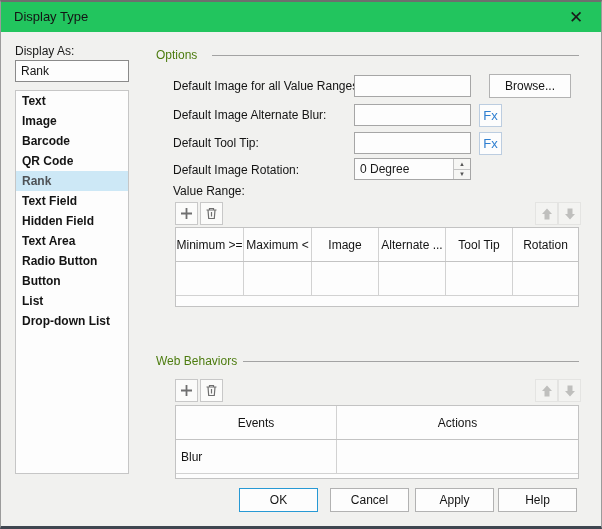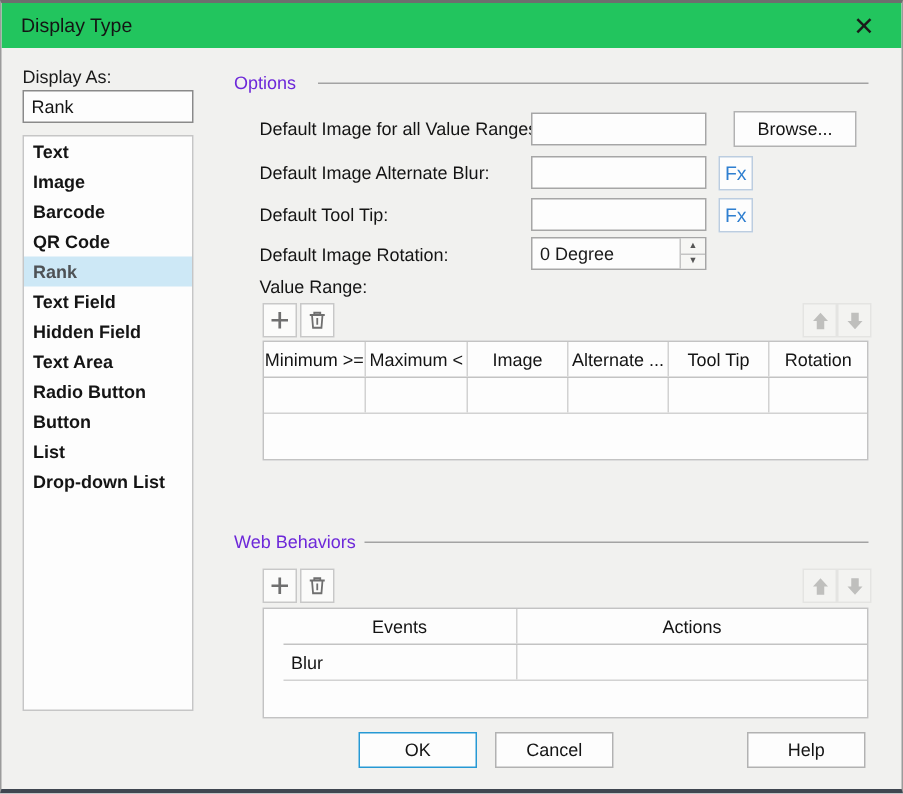--- a/index.html
+++ b/index.html
@@ -47,21 +47,21 @@
     position:absolute; left:14px; top:88px; width:114px; height:384px;
     background:#fdfdfd; border:1px solid #c6c6c6;
     overflow:hidden;
   }
   .type-item {
     height:20px; line-height:20px; padding-left:6px;
     color:#141414; cursor:default; white-space:nowrap;font-weight:bold;
   }
   .type-item.selected { background:#cde8f6; color:#4e5256; }
   
-  .section-hd { position:absolute; color:#6d28d9; }
+  .section-hd { position:absolute; color:#4d7c0f; }
   .section-line { position:absolute; height:1px; background:#a3a3a3; }
   
   .opt-label { position:absolute; left:172px; color:#141414; }
   .opt-input {
     position:absolute; left:353px; width:117px; height:22px;
     background:#fdfdfd; border:1px solid #a6a6a6;
     font-family:"Liberation Sans", sans-serif; font-size:12px; padding:0 4px;
   }
   .browse-btn {
     position:absolute; left:488px; top:72px; width:82px; height:24px;
@@ -97,21 +97,21 @@
     display:flex; align-items:center; justify-content:center;
     cursor:pointer;
   }
   .tool-btn.disabled {
     background:#f3f3f1; border:1px solid #e4e4e2; cursor:default;
   }
   
   .grid {
     position:absolute; background:#fdfdfd; border:1px solid #c3c3c3;
   }
-  .grid-row { display:flex; height:24px; border-bottom:1px solid #d2d2d2; }
+  .grid-row { display:flex; height:34px; border-bottom:1px solid #d2d2d2; }
   .grid-row.hdr { border-bottom:1px solid #c3c3c3; }
   .grid-cell {
     border-right:1px solid #d2d2d2; height:100%;
     display:flex; align-items:center; justify-content:center;
     overflow:hidden; white-space:nowrap; text-overflow:ellipsis;
     color:#141414;
   }
   .grid-cell:last-child { border-right:none; }
   .grid-cell.lft { justify-content:flex-start; padding-left:5px; }
   
@@ -234,28 +234,29 @@
     <svg width="14" height="14" viewBox="0 0 14 14">
         <path d="M7 1.5l5 5.5H9.5v5.5h-5V7H2z" fill="#bfbfbd"></path>
       </svg>
   </div>
   <div class="tool-btn disabled" style="left:557px; top:377px;">
     <svg width="14" height="14" viewBox="0 0 14 14">
         <path d="M7 12.5L2 7h2.5V1.5h5V7H12z" fill="#bfbfbd"></path>
       </svg>
   </div>
 
-  <div class="grid" style="left:174px; top:403px; width:404px; height:74px;padding-left:13px;">
+  <div class="grid" style="left:174px; top:403px; width:404px; height:74px;">
     <div class="grid-row hdr">
       <div class="grid-cell" style="width:161px;">Events</div>
       <div class="grid-cell" style="width:241px;">Actions</div>
     </div>
     <div class="grid-row">
       <div class="grid-cell lft" style="width:161px;">Blur</div>
       <div class="grid-cell" style="width:241px;"></div>
     </div>
   </div>
 
   <div class="footer-btn default" style="left:238px;">OK</div>
   <div class="footer-btn" style="left:329px;">Cancel</div>
+  <div class="footer-btn" style="left:414px;">Apply</div>
   <div class="footer-btn" style="left:497px;">Help</div>
 
 </div>
 
 </body></html>

